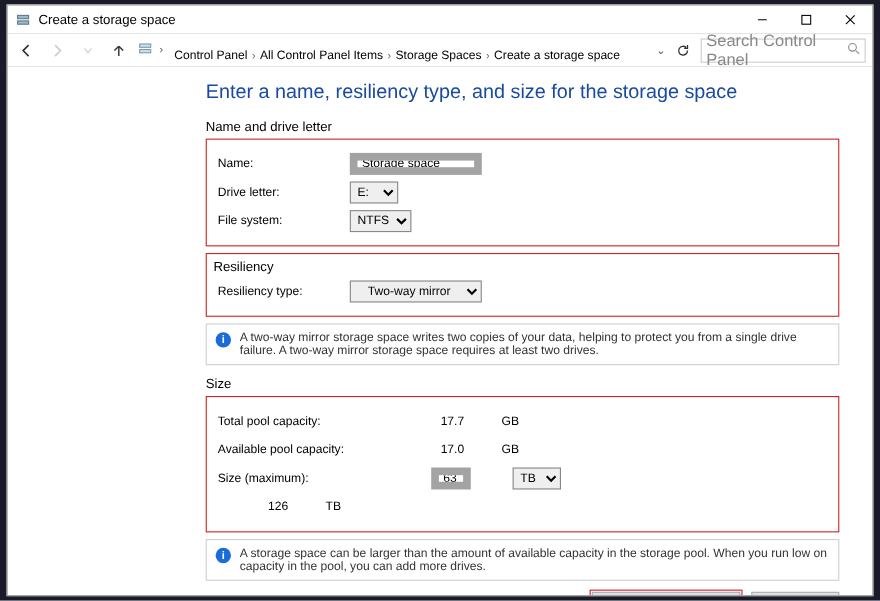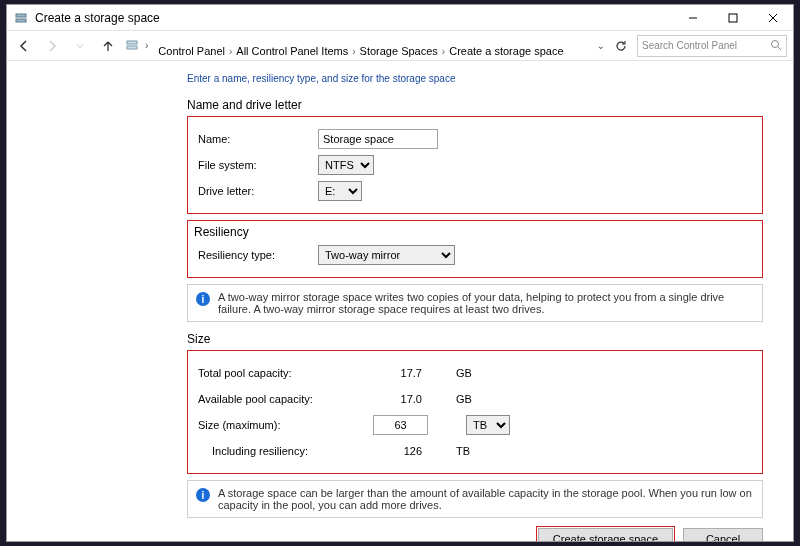--- a/index.html
+++ b/index.html
@@ -63,71 +63,71 @@
   .breadcrumb .crumb { white-space: nowrap; }
   .breadcrumb .sep { color:#666; }
   .bc-end { display:flex; align-items:center; gap:6px; }
   .refreshbtn { width:20px; height:22px; display:flex; align-items:center; justify-content:center; }
   .search {
     width: 150px; height: 22px;
     border: 1px solid #ccc;
     display:flex; align-items:center;
     padding: 0 4px;
     color:#888;
-    font-size:10px;
+    font-size:15px;
     justify-content: space-between;
   }
   
   .content {
     flex:1;
     padding: 12px 30px 10px 180px;
     overflow: hidden;
     position: relative;
   }
   h1.page-title {
     color: #1a4aa0;
     font-weight: normal;
-    font-size: 10px;
+    font-size: 18px;
     margin: 0 0 14px 0;
   }
   .group-label {
     font-size: 12px;
     margin: 2px 0 4px 0;
   }
   .redbox {
     border: 1px solid #d02020;
     padding: 8px 10px;
     margin-bottom: 6px;
   }
   .row {
     display:flex; align-items:center;
     min-height: 24px;
     margin: 2px 0;
   }
   .row .lbl { width: 120px; }
   .row .val-col { width: 70px; text-align:right; padding-right:6px;}
   .row .unit-col { width: 40px; margin-left: 28px; }
   .text-field {
-    border: 1px solid #a3a3a3;
+    border: 7px solid #a3a3a3;
     height: 20px;
     padding: 0 4px;
     font: inherit;
     width: 120px;
   }
-  .text-field.small { width: 55px; text-align:center; }
+  .text-field.small { width: 36px; text-align:left; }
   .select {
     border: 1px solid #888;
     background: #efefef;
     height: 20px;
     font: inherit;
     padding: 0 2px;
   }
   .select.w1 { width: 44px; }
   .select.w2 { width: 56px; }
-  .select.w3 { width: 137px; }
+  .select.w3 { width: 120px; text-align: center; }
   .select.w4 { width: 44px; }
   .info-box {
     border: 1px solid #cfcfcf;
     padding: 6px 8px 6px 8px;
     margin: 6px 0 10px 0;
     display:flex;
     gap:8px;
     align-items:flex-start;
     color:#333;
   }
@@ -245,29 +245,29 @@
   <div class="content">
     <h1 class="page-title">Enter a name, resiliency type, and size for the storage space</h1>
 
     <div class="group-label">Name and drive letter</div>
     <div class="redbox">
       <div class="row">
         <span class="lbl">Name:</span>
         <input class="text-field" value="Storage space" style="">
       </div>
       <div class="row">
+        <span class="lbl">Drive letter:</span>
+        <select class="select w1">
+          <option>E:</option>
+        </select>
+      </div>
+      <div class="row">
         <span class="lbl">File system:</span>
         <select class="select w2">
           <option>NTFS</option>
-        </select>
-      </div>
-      <div class="row">
-        <span class="lbl">Drive letter:</span>
-        <select class="select w1">
-          <option>E:</option>
         </select>
       </div>
     </div>
 
     <div class="redbox" style="padding-top:2px;">
       <div class="group-label" style="margin-left:-4px;">Resiliency</div>
       <div class="row">
         <span class="lbl">Resiliency type:</span>
         <select class="select w3">
           <option>Two-way mirror</option>
@@ -294,21 +294,20 @@
       <div class="row">
         <span class="lbl" style="width:160px">Size (maximum):</span>
         <span class="val-col" style="padding-right:0"><input class="text-field small" value="63" style=""></span>
         <span class="unit-col" style="padding-left:10px">
           <select class="select w4">
             <option>TB</option>
           </select>
         </span>
       </div>
       <div class="row">
-        <span class="lbl indent" style="width:160px">Including resiliency:</span>
         <span class="val-col">126</span>
         <span class="unit-col">TB</span>
       </div>
     </div>
     <div class="info-box">
       <div class="info-icon">i</div>
       <div>A storage space can be larger than the amount of available capacity in the storage pool. When you run low on capacity in the pool, you can add more drives.</div>
     </div>
 
     <div class="footer-btns">

